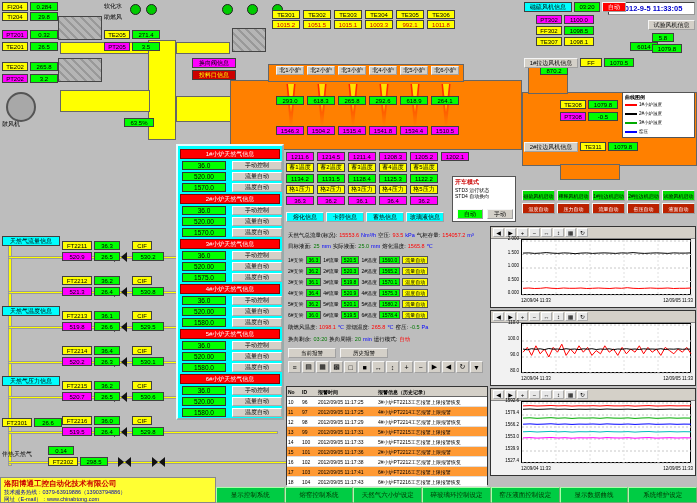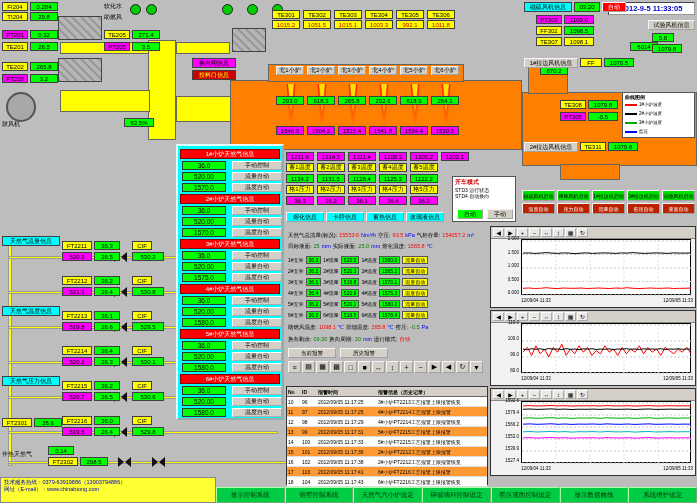--- a/index.html
+++ b/index.html
@@ -56,20 +56,21 @@
   .navbtn{flex:1;background:#00cc44;border:1px outset #aaffaa;color:#003300;font-size:6.5px;display:flex;align-items:center;justify-content:center;white-space:nowrap;overflow:hidden;cursor:pointer;box-sizing:border-box;}
   .legend-item{display:flex;align-items:center;gap:2px;font-size:4.5px;height:9px;}
   .legend-chip{width:12px;height:2px;}
 </style>
 </head>
 <body>
 
 <div id="stage">
   <div id="datetime">2012-9-5 11:33:05</div>
   <div id="company">
+    <div class="c1">洛阳博通工控自动化技术有限公司</div>
     <div class="c2">技术服务热线：0379-63919886（13903794886）</div>
     <div class="c3">网址（E-mail）：www.chinabtong.com</div>
   </div>
   <div id="bottom-nav">
       <div class="navbtn">显示控制系统</div>
       <div class="navbtn">熔窑控制系统</div>
       <div class="navbtn">天然气六小炉设定</div>
       <div class="navbtn">碎玻璃环控制设定</div>
       <div class="navbtn">窑压液面控制设定</div>
       <div class="navbtn">显示数据曲线</div>

